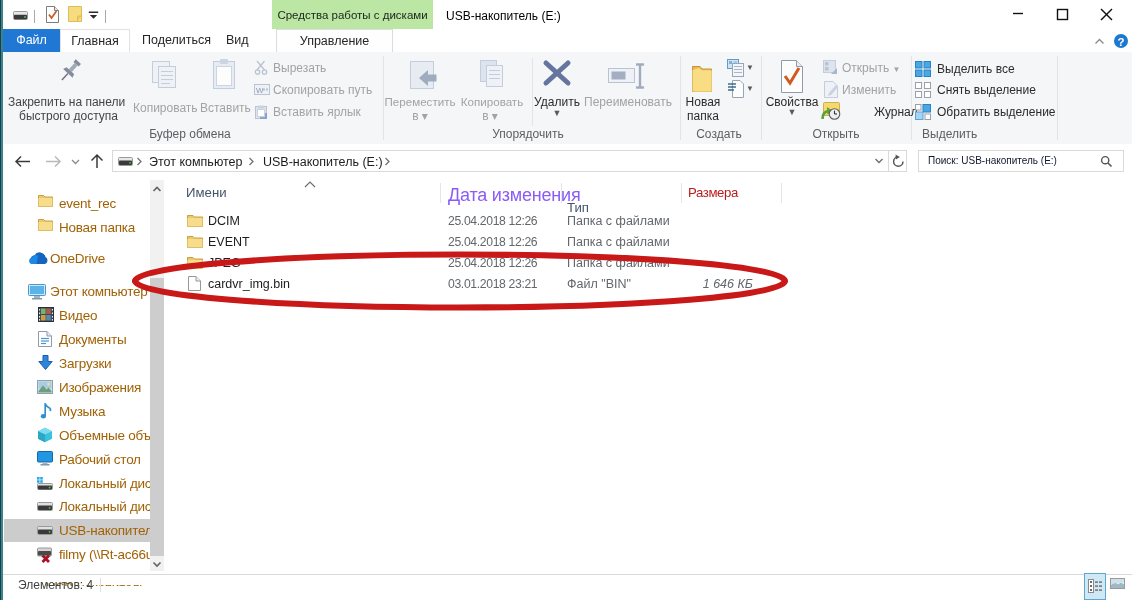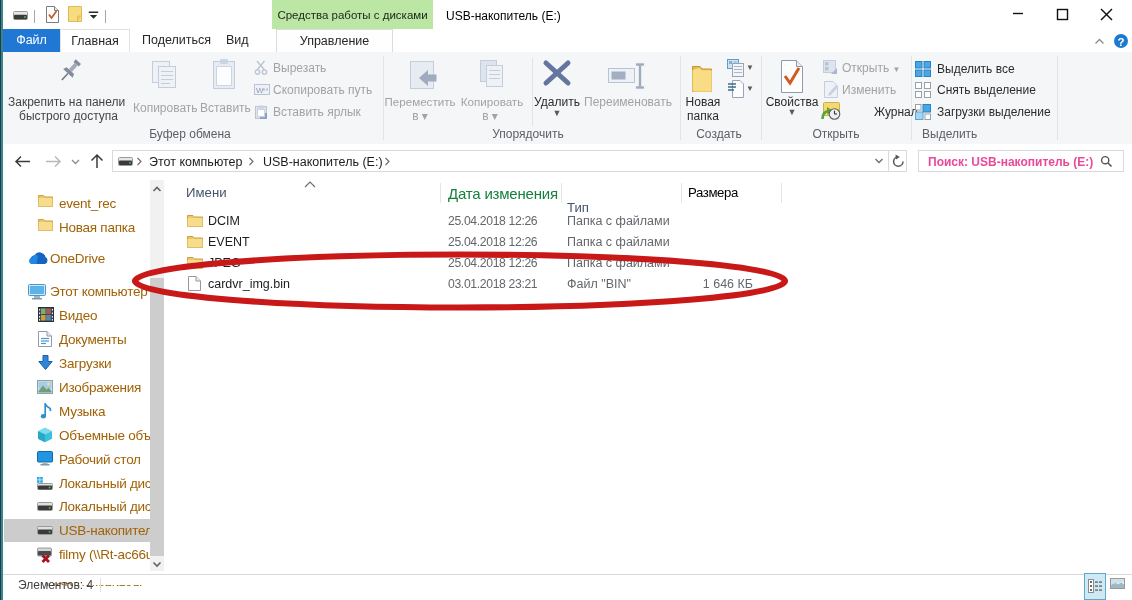--- a/index.html
+++ b/index.html
@@ -256,21 +256,21 @@
         <rect x="9.5" y="9.5" width="6" height="6"></rect>
       </g>
   </svg>
   <div class="abs txt" style="left:937px;top:83px;color:#2c2c2c;">Снять выделение</div>
   <svg class="abs" style="left:915px;top:104px;" width="16" height="16" viewBox="0 0 16 16">
     <rect x="0.5" y="0.5" width="5.5" height="5.5" fill="#fff" stroke="#9aa0a8"></rect>
     <rect x="8" y="0.5" width="7.5" height="7.5" fill="#4ba6e2" stroke="#2583c7"></rect>
     <rect x="0.5" y="8" width="7.5" height="7.5" fill="#a6d4f2" stroke="#5aa5d8"></rect>
     <rect x="10" y="10" width="5.5" height="5.5" fill="#fff" stroke="#9aa0a8"></rect>
   </svg>
-  <div class="abs txt" style="left:937px;top:105px;color:#2c2c2c;">Загрузки выделение</div>
+  <div class="abs txt" style="left:937px;top:105px;color:#2c2c2c;">Обратить выделение</div>
 </div>
 
 <div id="addressbar" class="abs" style="left:3px;top:144px;width:1129px;height:33px;background:#fff;"></div>
 
 <svg class="abs" style="left:12px;top:152px;" width="100" height="20" viewBox="0 0 100 20">
   <path d="M4 9.5 H18 M9 4.5 L4 9.5 L9 14.5" fill="none" stroke="#3b3b3b" stroke-width="1.5"></path>
   <path d="M34 9.5 H48 M43 4.5 L48 9.5 L43 14.5" fill="none" stroke="#b9b9b9" stroke-width="1.5"></path>
   <path d="M60 8 L63.5 11.5 L67 8" fill="none" stroke="#8a8a8a" stroke-width="1.3"></path>
   <path d="M85 16 V3 M79.5 8.5 L85 3 L90.5 8.5" fill="none" stroke="#3b3b3b" stroke-width="1.5"></path>
 </svg>
@@ -296,21 +296,21 @@
     <path d="M2.5 2 L6 5.5 L9.5 2" fill="none" stroke="#6d6d6d" stroke-width="1.3"></path>
   </svg>
 <div class="abs" style="left:888px;top:151px;width:1px;height:20px;background:#d9d9d9;"></div>
 
 <svg class="abs" style="left:891px;top:154px;" width="15" height="15" viewBox="0 0 15 15">
   <path d="M12 7.5 A4.7 4.7 0 1 1 7.3 2.8" fill="none" stroke="#555" stroke-width="1.5"></path>
   <path d="M4.5 0.5 L8.8 2.9 L4.9 5.4 Z" fill="#555"></path>
 </svg>
 
 <div class="abs" style="left:918px;top:150px;width:206px;height:22px;background:#fff;border:1px solid #d9d9d9;box-sizing:border-box;"></div>
-<div class="abs txt" style="left:928px;top:155px;font-size:12px;color:#ec4899;font-weight:bold;">Поиск: USB-накопитель (E:)</div>
+<div class="abs txt" style="left:928px;top:155px;font-size:10px;color:#0f172a;">Поиск: USB-накопитель (E:)</div>
 <svg class="abs" style="left:1100px;top:155px;" width="13" height="13" viewBox="0 0 13 13">
   <circle cx="5.2" cy="5.2" r="3.6" fill="none" stroke="#555" stroke-width="1.4"></circle>
   <line x1="8" y1="8" x2="11.5" y2="11.5" stroke="#555" stroke-width="1.6"></line>
 </svg>
 
 <div id="navpane" class="abs" style="left:3px;top:188px;width:147px;height:398px;background:#fff;overflow:hidden;font-size:13.5px;letter-spacing:-0.25px;color:#a16207;">
 
   <div class="abs" style="left:1px;top:331px;width:146px;height:23px;background:#cccccc;"></div>
 
   <svg class="abs" style="left:35px;top:6px;" width="15" height="14" viewBox="0 0 15 14">
@@ -447,23 +447,23 @@
 <svg class="abs" style="left:150px;top:558px;" width="14" height="12" viewBox="0 0 14 12">
     <path d="M3.5 4.5 L7 8 L10.5 4.5" fill="none" stroke="#636363" stroke-width="1.6"></path>
   </svg>
 
 <div id="filelist" class="abs" style="left:168px;top:180px;width:964px;height:395px;background:#fff;font-size:12.5px;">
 
   <svg class="abs" style="left:135px;top:1px;" width="14" height="7" viewBox="0 0 14 7">
       <path d="M2 6 L7 1 L12 6" fill="none" stroke="#6d6d6d" stroke-width="1.2"></path>
     </svg>
   <div class="abs txt" style="left:18px;top:5px;color:#44546c;font-size:13.2px;">Имени</div>
-  <div class="abs txt" style="left:280px;top:5px;color:#15803d;font-size:15px;letter-spacing:-0.2px;">Дата изменения</div>
+  <div class="abs txt" style="left:280px;top:5px;color:#8b5cf6;font-size:18px;letter-spacing:-0.2px;">Дата изменения</div>
   <div class="abs txt" style="left:399px;top:5px;color:#44546c;font-size:13.2px;margin-top:15px;">Тип</div>
-  <div class="abs txt" style="left:520px;top:5px;color:#000000;font-size:13.2px;letter-spacing:-0.4px;">Размера</div>
+  <div class="abs txt" style="left:520px;top:5px;color:#b91c1c;font-size:13.2px;letter-spacing:-0.4px;">Размера</div>
   <div class="abs" style="left:272px;top:3px;width:1px;height:20px;background:#e5e5e5;"></div>
   <div class="abs" style="left:393px;top:3px;width:1px;height:20px;background:#e5e5e5;"></div>
   <div class="abs" style="left:513px;top:3px;width:1px;height:20px;background:#e5e5e5;"></div>
   <div class="abs" style="left:613px;top:3px;width:1px;height:20px;background:#e5e5e5;"></div>
 
   <svg class="abs" style="left:19px;top:34px;" width="16" height="14" viewBox="0 0 16 14">
     <path d="M0.5 1.5 H6 L7.5 3 H15.5 V12.5 H0.5 Z" fill="#eec868" stroke="#c9a041"></path>
     <path d="M0.5 4 H15.5 V12.5 H0.5 Z" fill="#f7dd8b"></path>
   </svg>
   <div class="abs txt" style="left:40px;top:34px;color:#1d1d1d;">DCIM</div>
@@ -486,21 +486,21 @@
   <div class="abs txt" style="left:280px;top:76px;color:#63676b;font-size:12.2px;letter-spacing:-0.35px;">25.04.2018 12:26</div>
   <div class="abs txt" style="left:399px;top:76px;color:#63676b;">Папка с файлами</div>
 
   <svg class="abs" style="left:20px;top:96px;" width="13" height="15" viewBox="0 0 13 15">
     <path d="M0.5 0.5 H8 L12.5 5 V14.5 H0.5 Z" fill="#fff" stroke="#979797"></path>
     <path d="M8 0.5 V5 H12.5" fill="#ededed" stroke="#979797"></path>
   </svg>
   <div class="abs txt" style="left:40px;top:97px;color:#1d1d1d;">cardvr_img.bin</div>
   <div class="abs txt" style="left:280px;top:97px;color:#63676b;font-size:12.2px;letter-spacing:-0.35px;">03.01.2018 23:21</div>
   <div class="abs txt" style="left:399px;top:97px;color:#63676b;">Файл "BIN"</div>
-  <div class="abs txt" style="left:485px;top:97px;width:100px;text-align:right;color:#63676b;">1 646 КБ</div>
+  <div class="abs txt" style="left:485px;top:97px;width:100px;text-align:right;color:#63676b;font-style:italic;">1 646 КБ</div>
 </div>
 
 <div class="abs" style="left:3px;top:574px;width:1129px;height:1px;background:#d9d9d9;"></div>
 <div class="abs txt" style="left:18px;top:578px;font-size:12px;color:#404040;">Элементов: 4</div>
 <div class="abs" style="left:100px;top:578px;width:1px;height:14px;background:#e0e0e0;"></div>
 
 <div class="abs" style="left:1084px;top:573px;width:22px;height:27px;background:#cfe8f5;border:1px solid #5fa8cc;box-sizing:border-box;"></div>
 <svg class="abs" style="left:1086px;top:578px;" width="18" height="18" viewBox="0 0 18 18">
   <rect x="2.5" y="1.5" width="5" height="13" fill="#fff" stroke="#8a8a8a"></rect>
   <rect x="4" y="3" width="2" height="2" fill="#6b6b6b"></rect>

